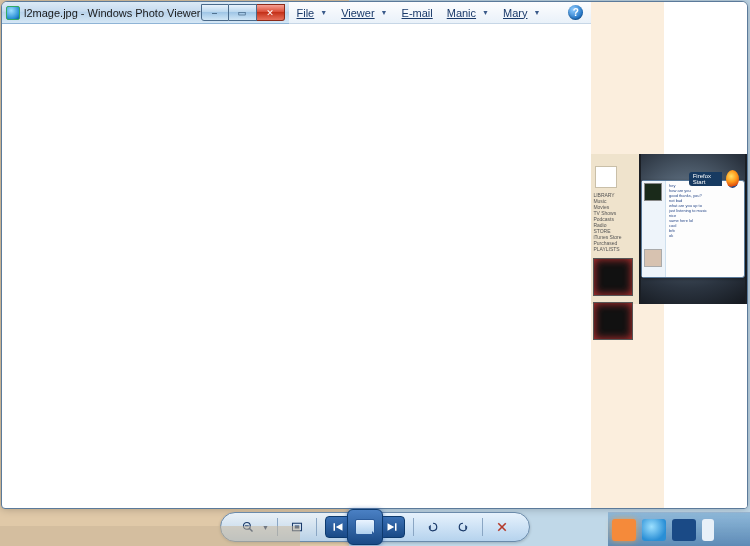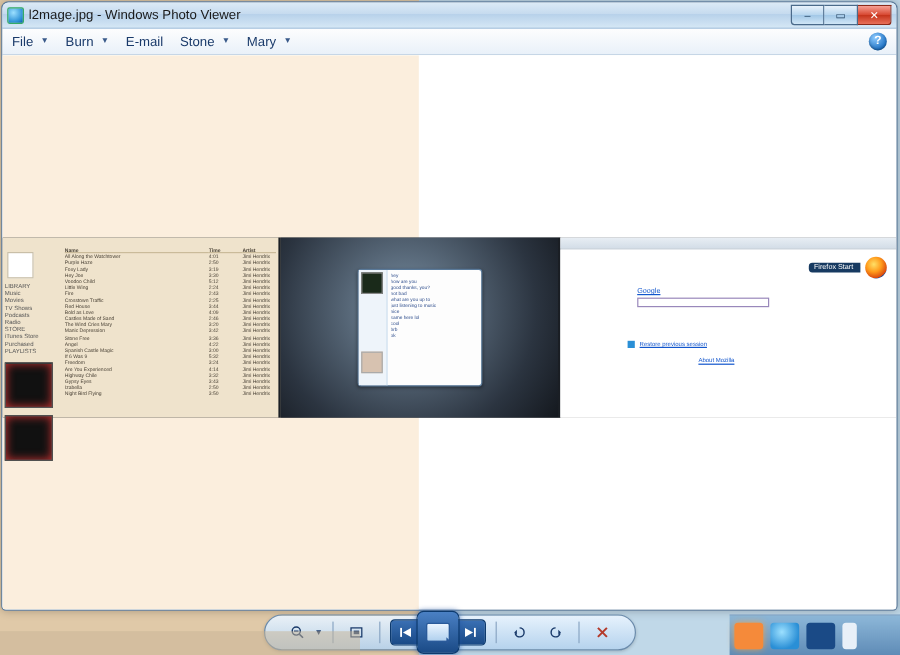--- a/index.html
+++ b/index.html
@@ -11,21 +11,21 @@
   }
 
   
   .window {
     position: absolute; left: 1px; top: 1px; width: 747px; height: 508px;
     background: #fff;
     border: 1px solid #5b7a9a;
     border-radius: 6px 6px 4px 4px;
     box-shadow: 0 0 8px rgba(0,0,0,.25);
     overflow: hidden;
-    display: flex; flex-direction: column;
+    display: flex; flex-direction: row;
   }
   .titlebar {
     height: 22px;
     background: linear-gradient(180deg, #dceaf6 0%, #c6dbef 45%, #b7d1ea 46%, #d5e7f5 100%);
     border-bottom: 1px solid #8fb4d6;
     display: flex; align-items: center; padding: 0 4px; font-size: 11px; color: #1a1a1a;
   }
   .titlebar .app-icon { width:14px; height:14px; margin-right:4px;
     background: radial-gradient(circle at 35% 30%, #9ce0ff 0%, #2a8fd6 70%, #0a5aa0 100%);
     border:1px solid #3a6; border-radius:2px;
@@ -40,21 +40,21 @@
   .win-btn:first-child { border-left:1px solid #4a6a8a; border-radius:0 0 0 3px;}
   .win-btn.close { background: linear-gradient(180deg,#f6a094,#d84a34 48%,#c4321a 50%,#e8705a);
     color:#fff; border-color:#8a2a1a; border-radius:0 0 3px 0;}
 
   .menubar {
     height: 22px; background: linear-gradient(#fdfdfe,#e9f1f9);
     border-bottom:1px solid #c6d6e6; display:flex; align-items:center;
     padding:0 8px; gap:14px; font-size:11px; color:#1a3a6a;
   }
   .menu-item { display:flex; align-items:center; gap:6px; cursor:pointer; }
-  .menu-item .u { }
+  .menu-item .u { text-decoration: underline; }
   .menu-drop { font-size:7px; color:#3a5a8a; }
   .menubar .spacer { flex:1; }
   .help-icon { width:15px; height:15px; border-radius:50%;
     background: radial-gradient(circle at 35% 30%, #8ecbff 0%, #1f72c4 70%, #0a4a90 100%);
     color:#fff; font-size:10px; font-weight:bold; display:flex; align-items:center; justify-content:center;
     box-shadow: inset 0 -1px 2px rgba(0,0,0,.3);
     cursor:pointer;
   }
 
   
@@ -175,28 +175,28 @@
         </div>
     </div>
   </div>
 
   <div class="menubar">
     <div class="menu-item">
         <span><span class="u">File</span></span>
         <span class="menu-drop">▼</span>
       </div>
     <div class="menu-item">
-        <span><span class="u">Burn</span></span>
+        <span><span class="u">Viewer</span></span>
         <span class="menu-drop">▼</span>
       </div>
     <div class="menu-item">
         <span class="u">E-mail</span>
       </div>
     <div class="menu-item">
-        <span><span class="u">Stone</span></span>
+        <span><span class="u">Manic</span></span>
         <span class="menu-drop">▼</span>
       </div>
     <div class="menu-item">
         <span><span class="u">Mary</span></span>
         <span class="menu-drop">▼</span>
       </div>
     <div class="spacer"></div>
     <div class="help-icon">
         <span>?</span>
       </div>

